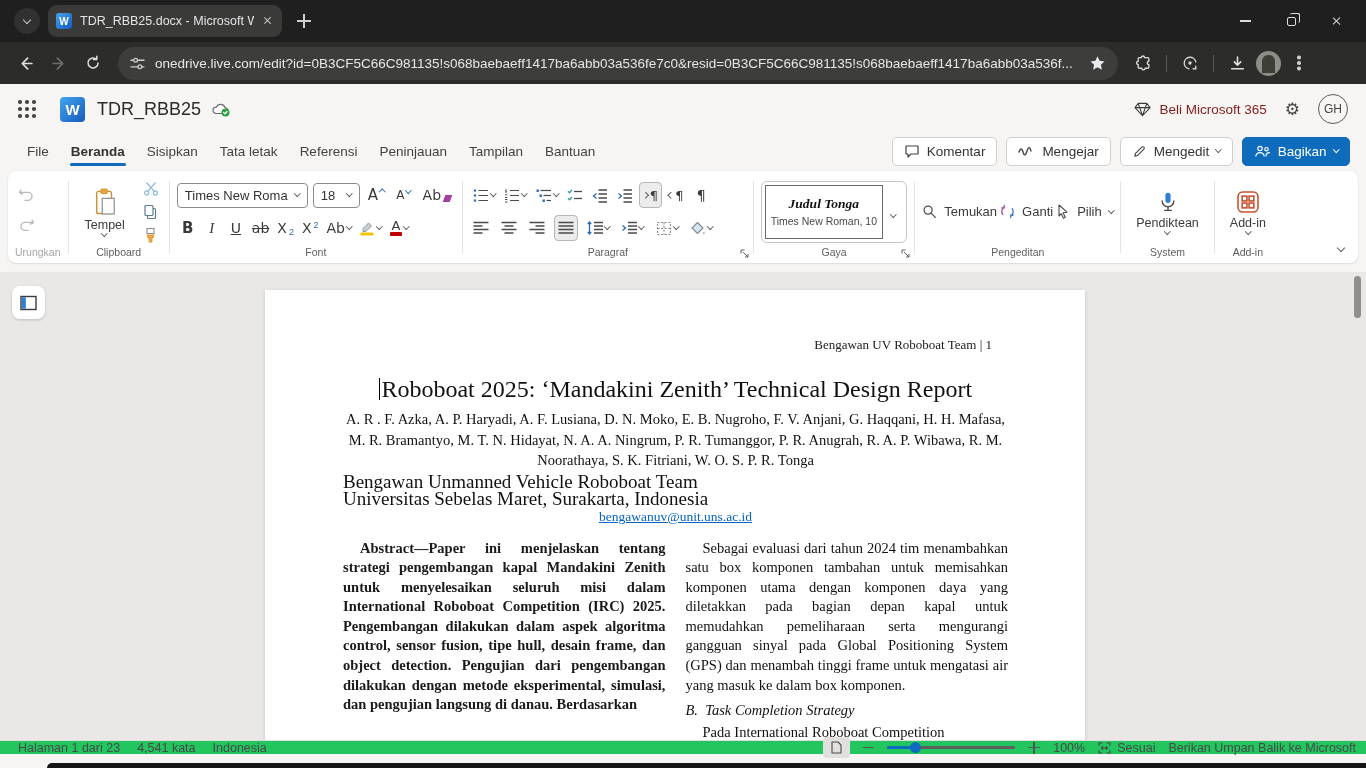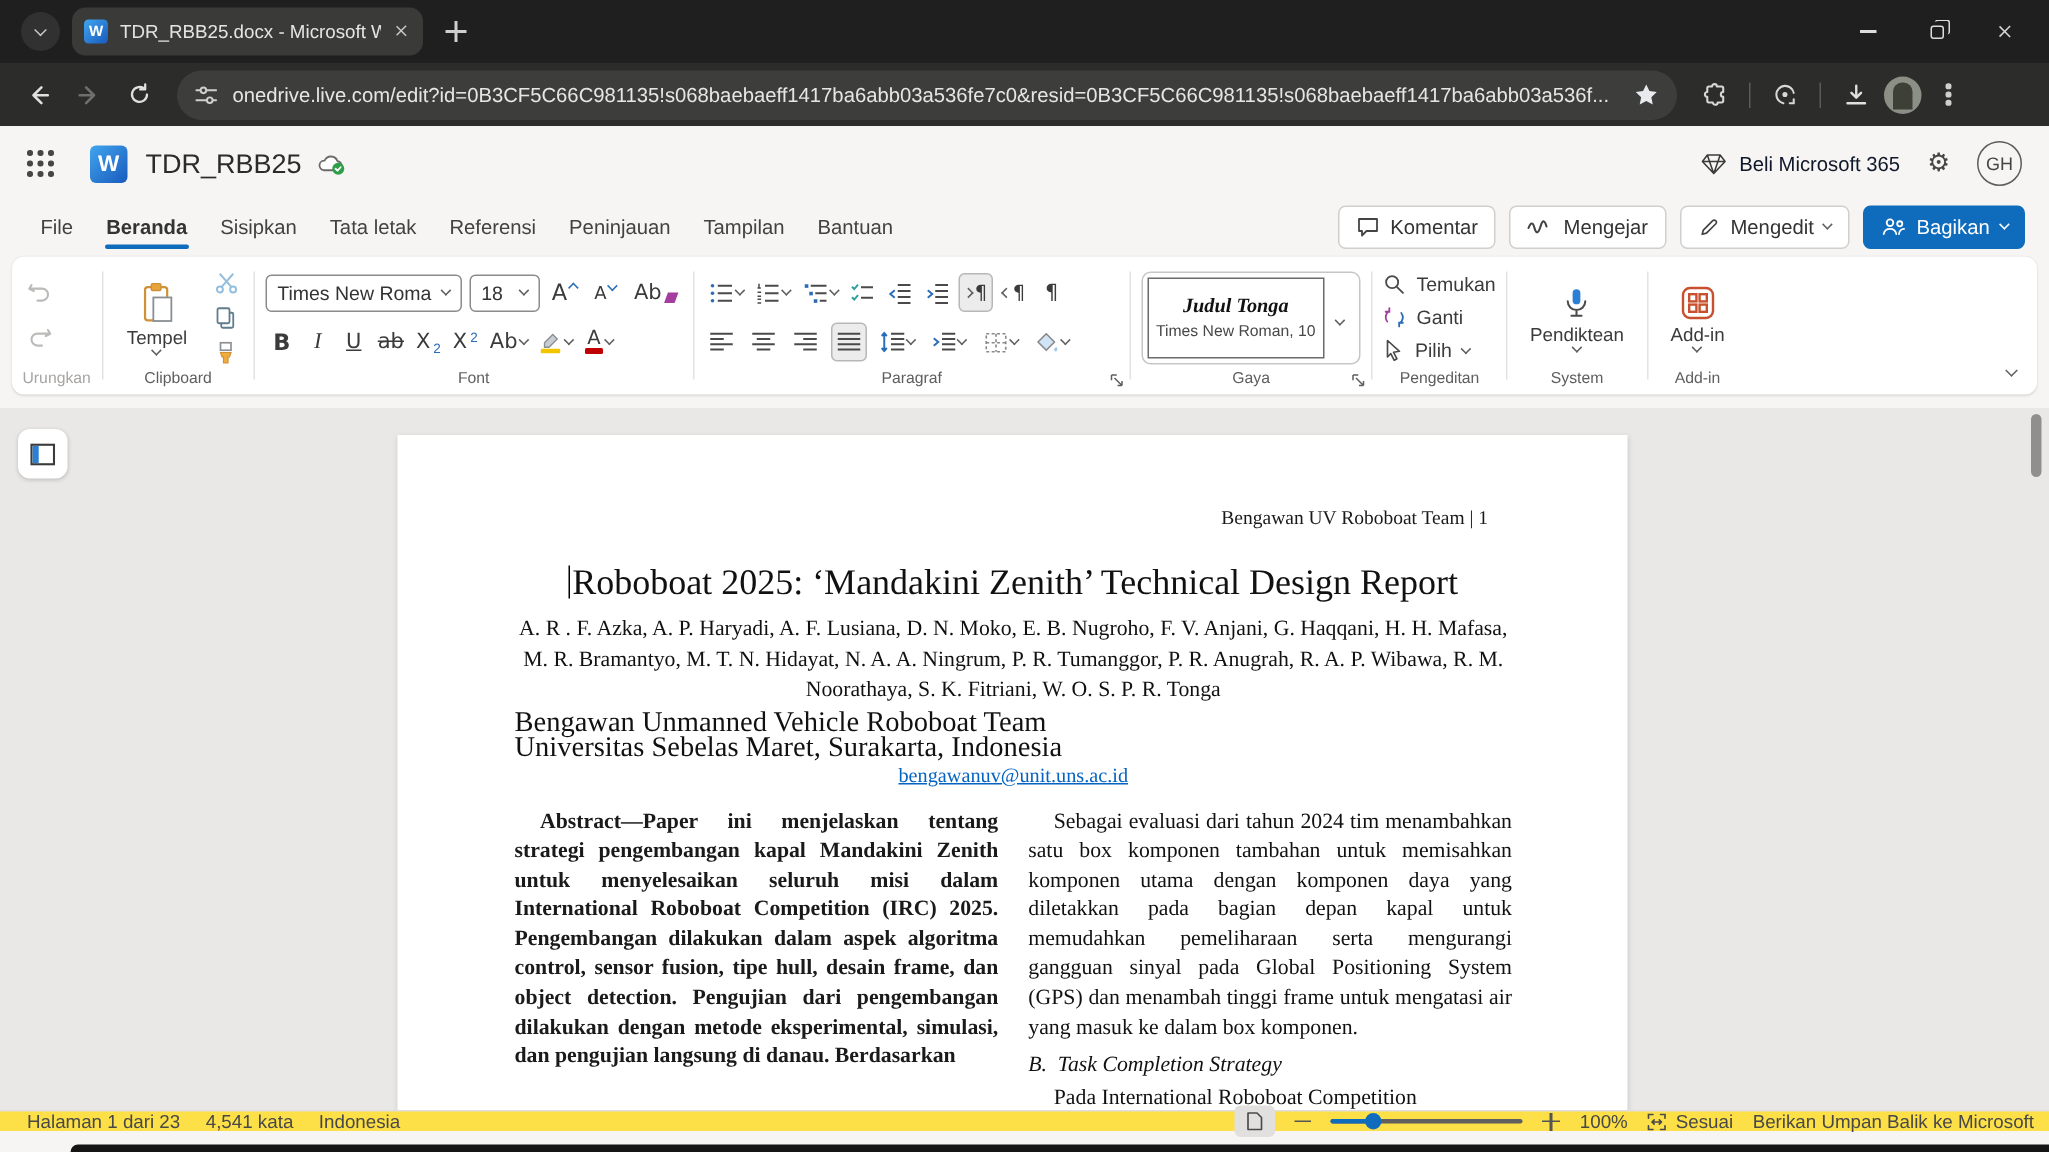--- a/index.html
+++ b/index.html
@@ -48,21 +48,21 @@
   
   .wdheader { height:50px; background:#f6f5f3; display:flex; align-items:center; padding:0 14px; position:relative; }
   .waffle { width:18px; height:18px; position:relative; margin:0 14px 0 4px; flex:none; }
   .waffle i { position:absolute; width:3.6px; height:3.6px; border-radius:50%; background:#484644; }
   .wlogo { width:25px; height:25px; border-radius:4px; background:linear-gradient(135deg,#41a5ee,#185abd); color:#fff; font-weight:bold; font-size:15px; display:flex; align-items:center; justify-content:center; margin:0 12px 0 10px; flex:none; }
   .doctitle { font-size:18px; color:#2b2b2b; margin-right:9px; }
   .searchbox { position:absolute; left:427px; top:7px; width:468px; height:35px; background:#fdfdfc; border:1px solid #e1dfdd; border-radius:8px; display:flex; align-items:center; padding:0 12px; gap:9px; }
   .searchbox input { border:none; outline:none; background:transparent; font-size:13.5px; color:#444; width:100%; font-family:"Liberation Sans",sans-serif; }
   .searchbox input::placeholder { color:#6e6e6e; }
   .hdr-right { margin-left:auto; display:flex; align-items:center; gap:18px; }
-  .buy { display:flex; align-items:flex-start; gap:8px; font-size:13.5px; color:#0f172a; }
+  .buy { display:flex; align-items:flex-start; gap:8px; font-size:13.5px; color:#7f1d1d; }
   .gear { font-family:"DejaVu Sans",sans-serif; font-size:17px; color:#484644; }
   .gh-avatar { width:30px; height:30px; border-radius:50%; border:1.4px solid #5f5d5b; color:#444; font-size:12px; display:flex; align-items:center; justify-content:center; margin-right:4px; }
 
   
   .menurow { height:34px; background:#f6f5f3; display:flex; align-items:center; padding:0 16px; }
   .mtab { font-size:13.5px; color:#424242; padding:0 11px; height:34px; display:flex; align-items:center; position:relative; }
   .mtab.active { font-weight:bold; color:#333; }
   .mtab.active::after { content:""; position:absolute; left:10px; right:10px; bottom:2px; height:3px; border-radius:2px; background:#0f6cbd; }
   .cmdbtns { margin-left:auto; display:flex; align-items:center; gap:9px; }
   .cmdbtn { height:29px; border:1px solid #d1cfcd; border-radius:5px; background:#fff; display:flex; align-items:center; gap:7px; padding:0 11px; font-size:13.5px; color:#333; }
@@ -84,21 +84,21 @@
   .combo { border:1px solid #8d8b89; border-radius:4px; height:25px; display:flex; align-items:center; padding:0 7px; gap:7px; font-size:13px; color:#333; background:#fff; }
   .glyph { font-family:"DejaVu Sans",sans-serif; font-size:14px; color:#3b3b3b; }
   .tempel { display:flex; flex-direction:column; align-items:center; gap:2px; padding:1px 9px; border-radius:4px; }
   .tempel .lbl { font-size:12.5px; color:#3b3b3b; }
   .clip-side { display:flex; flex-direction:column; gap:5px; margin-left:6px; align-items:center; }
   .launcher { position:absolute; right:4px; bottom:5px; }
   .stylebox { border:1px solid #c8c6c4; border-radius:6px; height:62px; display:flex; align-items:center; padding:3px; }
   .stylecard { width:118px; height:54px; border:1.6px solid #6b6b6b; background:#fff; display:flex; flex-direction:column; align-items:center; justify-content:center; gap:3px; }
   .stylename { font-family:"Liberation Serif",serif; font-style:italic; font-weight:bold; font-size:13.5px; color:#111; }
   .styledesc { font-size:10.5px; color:#484848; }
-  .editlist { display:flex; flex-direction:column; gap:3px; }
+  .editlist { display:flex; gap:3px; }
   .editrow { display:flex; align-items:center; gap:7px; font-size:13px; color:#3b3b3b; height:19px; }
   .bigvert { display:flex; flex-direction:column; align-items:center; gap:2px; padding:0 8px; }
   .bigvert .lbl { font-size:12.5px; color:#3b3b3b; }
   .ribcollapse { position:absolute; right:14px; bottom:8px; }
 
   
   .docarea { height:468px; background:#e9e8e6; position:relative; overflow:hidden; }
   .panebtn { position:absolute; left:12px; top:14px; width:33px; height:33px; background:#fff; border-radius:8px; box-shadow:0 1px 3px rgba(0,0,0,.18); display:flex; align-items:center; justify-content:center; }
   .page { position:absolute; left:265px; top:18px; width:820px; height:760px; background:#fff; box-shadow:0 1px 4px rgba(0,0,0,.14); padding:47px 77px 0 78px; font-family:"Liberation Serif",serif; color:#111; }
   .pg-header { text-align:right; font-size:13px; padding-right:16px; color:#1a1a1a; }
@@ -110,21 +110,21 @@
   .pg-email span { color:#0563c1; text-decoration:underline; }
   .cols { display:flex; gap:20px; margin-top:13px; }
   .col { flex:1; font-size:14.5px; line-height:19.6px; text-align:justify; }
   .col .ind { text-indent:17px; }
   .abstract { font-weight:bold; color:#1a1a1a; }
   .abstract .alabel { }
   .c2head { font-style:italic; margin-top:6px; margin-bottom:2px; text-align:left; }
   .vscroll { position:absolute; right:5px; top:4px; width:7px; height:42px; background:#8f8f8f; border-radius:4px; }
 
   
-  .statusbar { height:14px; background:#fde047; border-top:1px solid #e0dedc; display:flex; align-items:center; padding:0 10px 0 18px; font-size:12.5px; color:#484848; position:relative; }
+  .statusbar { height:14px; background:#22c55e; border-top:1px solid #e0dedc; display:flex; align-items:center; padding:0 10px 0 18px; font-size:12.5px; color:#484848; position:relative; }
   .statusbar .sleft { display:flex; gap:17px; }
   .sright { margin-left:auto; display:flex; align-items:center; gap:13px; }
   .pagviewbtn { width:27px; height:21px; background:#e2e0de; border-radius:4px; display:flex; align-items:center; justify-content:center; }
   .zminus { width:11px; height:1.6px; background:#555; }
   .zplus { position:relative; width:12px; height:12px; }
   .zplus::before,.zplus::after { content:""; position:absolute; background:#555; }
   .zplus::before { left:0; top:5.2px; width:12px; height:1.6px; }
   .zplus::after { left:5.2px; top:0; width:1.6px; height:12px; }
   .slider { width:128px; height:14px; position:relative; display:flex; align-items:center; }
   .slider .track { width:100%; height:2.6px; background:#5f5f5f; border-radius:2px; }

